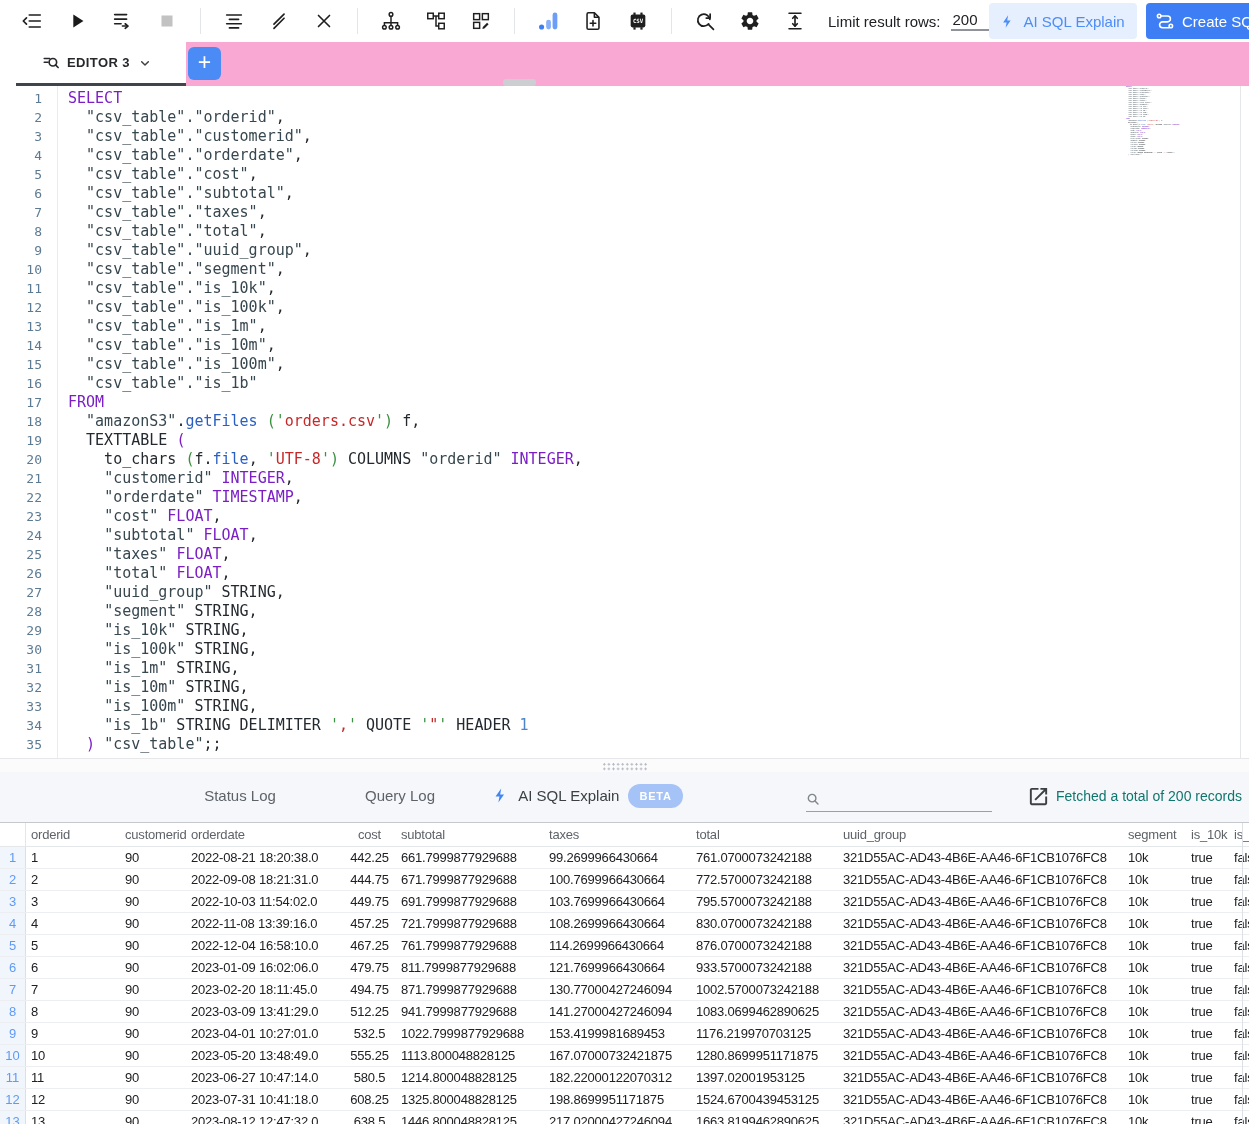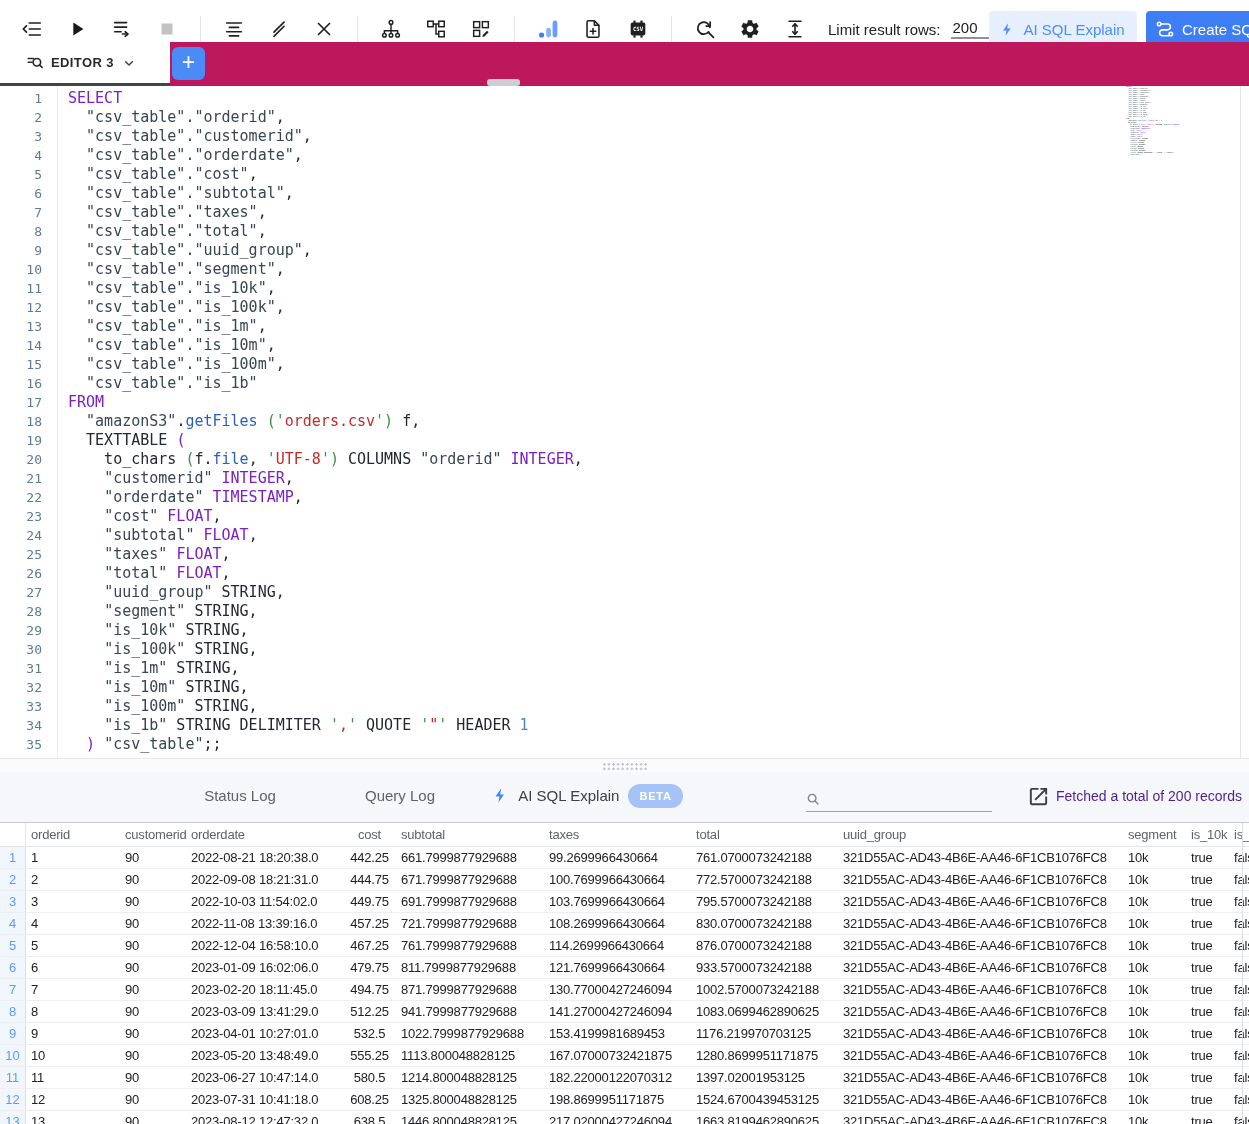--- a/index.html
+++ b/index.html
@@ -1,34 +1,34 @@
 <!DOCTYPE html>
 <html><head>
 <meta charset="utf-8">
 <style>
   html,body{margin:0;padding:0;background:#fff;}
   .app{position:relative;width:1249px;height:1124px;overflow:hidden;background:#fff;
        font-family:"Liberation Sans",sans-serif;color:#202124;}
   
-  .toolbar{position:absolute;top:8px;left:0;right:0;height:42px;display:flex;align-items:center;
+  .toolbar{position:absolute;top:0;left:0;right:0;height:42px;display:flex;align-items:center;
            padding-left:20px;background:#fff;}
   .tbtn{width:24px;height:24px;margin-right:21px;display:flex;align-items:center;justify-content:center;
         background:none;border:none;padding:0;cursor:pointer;flex:none;}
   .tdiv{width:1px;height:26px;background:#e3e5e8;margin-right:21px;flex:none;}
   .limit-label{font-size:15px;color:#202124;white-space:nowrap;}
   .limit-input{width:36px;margin-left:10px;border:none;border-bottom:2px solid #8f9296;outline:none;
                font-size:15px;font-family:"Liberation Sans",sans-serif;color:#202124;padding:0 0 1px 2px;background:transparent;}
   .btn-ai{margin-left:auto;width:148px;height:36px;border:none;border-radius:4px;background:#e5effd;
           color:#4d8df6;font-size:15px;font-weight:500;display:flex;align-items:center;justify-content:center;
           gap:8px;cursor:pointer;font-family:"Liberation Sans",sans-serif;flex:none;}
   .btn-create{margin-left:9px;margin-right:1px;width:153px;height:36px;border:none;border-radius:4px;
           background:#3e7ef5;color:#fff;font-size:15px;font-weight:500;display:flex;align-items:center;
           justify-content:center;gap:7px;cursor:pointer;font-family:"Liberation Sans",sans-serif;flex:none;}
   
-  .tabbar{position:absolute;top:42px;left:0;right:0;height:44px;background:#be185d;border-bottom:1px solid #e8eaed;}
+  .tabbar{position:absolute;top:42px;left:16px;right:0;height:44px;background:#f9a8d4;border-bottom:1px solid #e8eaed;}
   .etab{position:absolute;left:0;top:0;width:170px;height:44px;display:flex;align-items:center;gap:7px;
         padding-left:26px;box-sizing:border-box;background:#fff;border-bottom:3px solid #3f454b;cursor:pointer;}
   .etab-label{font-size:13px;font-weight:bold;color:#26282b;letter-spacing:.4px;}
   .plusbtn{position:absolute;left:172px;top:5px;width:33px;height:33px;border:none;border-radius:6px;
         background:#4b8bf5;color:#fff;font-size:23px;font-weight:400;display:flex;align-items:center;
         justify-content:center;padding:0 0 2px 0;cursor:pointer;}
   .tab-scroll-pill{position:absolute;left:487px;top:37px;width:33px;height:7px;background:#cdced1;border-radius:3px;}
   
   .editor{position:absolute;top:86px;left:0;right:0;height:672px;display:flex;overflow:hidden;background:#fff;}
   .gutter{width:58px;flex:none;padding-top:3px;border-right:1px solid #ececec;box-sizing:border-box;}
@@ -56,21 +56,21 @@
   .rt3{left:480px;width:215px;color:#3c4043;}
   .beta{height:24px;line-height:24px;padding:0 11px;border-radius:12px;background:#a5c3f6;color:#fff;
         font-size:11px;font-weight:bold;letter-spacing:.8px;}
   .searchbox{position:absolute;left:806px;top:16px;width:186px;display:flex;align-items:flex-end;gap:6px;
         border-bottom:1px solid #9aa0a6;padding-bottom:5px;}
   .searchbox input{border:none;outline:none;background:transparent;width:158px;font-size:14px;
         font-family:"Liberation Sans",sans-serif;}
   .exportbtn{position:absolute;left:1027px;top:11px;width:26px;height:26px;border:none;background:none;
         padding:0;cursor:pointer;}
   .fetched{position:absolute;left:1056px;top:0;height:47px;display:flex;align-items:center;
-        font-size:14px;color:#4c1d95;white-space:nowrap;}
+        font-size:14px;color:#0f766e;white-space:nowrap;}
   
   .tablewrap{position:absolute;top:822px;left:0;right:0;bottom:0;overflow:hidden;background:#fff;
         border-top:1px solid #c5c8cd;box-sizing:border-box;font-size:13px;letter-spacing:-0.2px;}
   .tr{display:flex;height:21px;line-height:21px;border-bottom:1px solid #eceef1;}
   .thead{height:23px;line-height:23px;border-bottom:1px solid #e4e7ea;}
   .tc{flex:none;padding-left:5px;box-sizing:border-box;white-space:nowrap;overflow:hidden;color:#202124;}
   .thead .tc{color:#5f6368;}
   .c0{width:26px;padding:0;text-align:center;}
   .c1{width:56px;} .c2{width:66px;margin-left:38px;} .c3{width:152px;} .c4{width:58px;text-align:center;} .c5{width:148px;} .c6{width:147px;}
   .c7{width:147px;} .c8{width:285px;} .c9{width:63px;} .c10{width:43px;} .c11{width:51px;}

